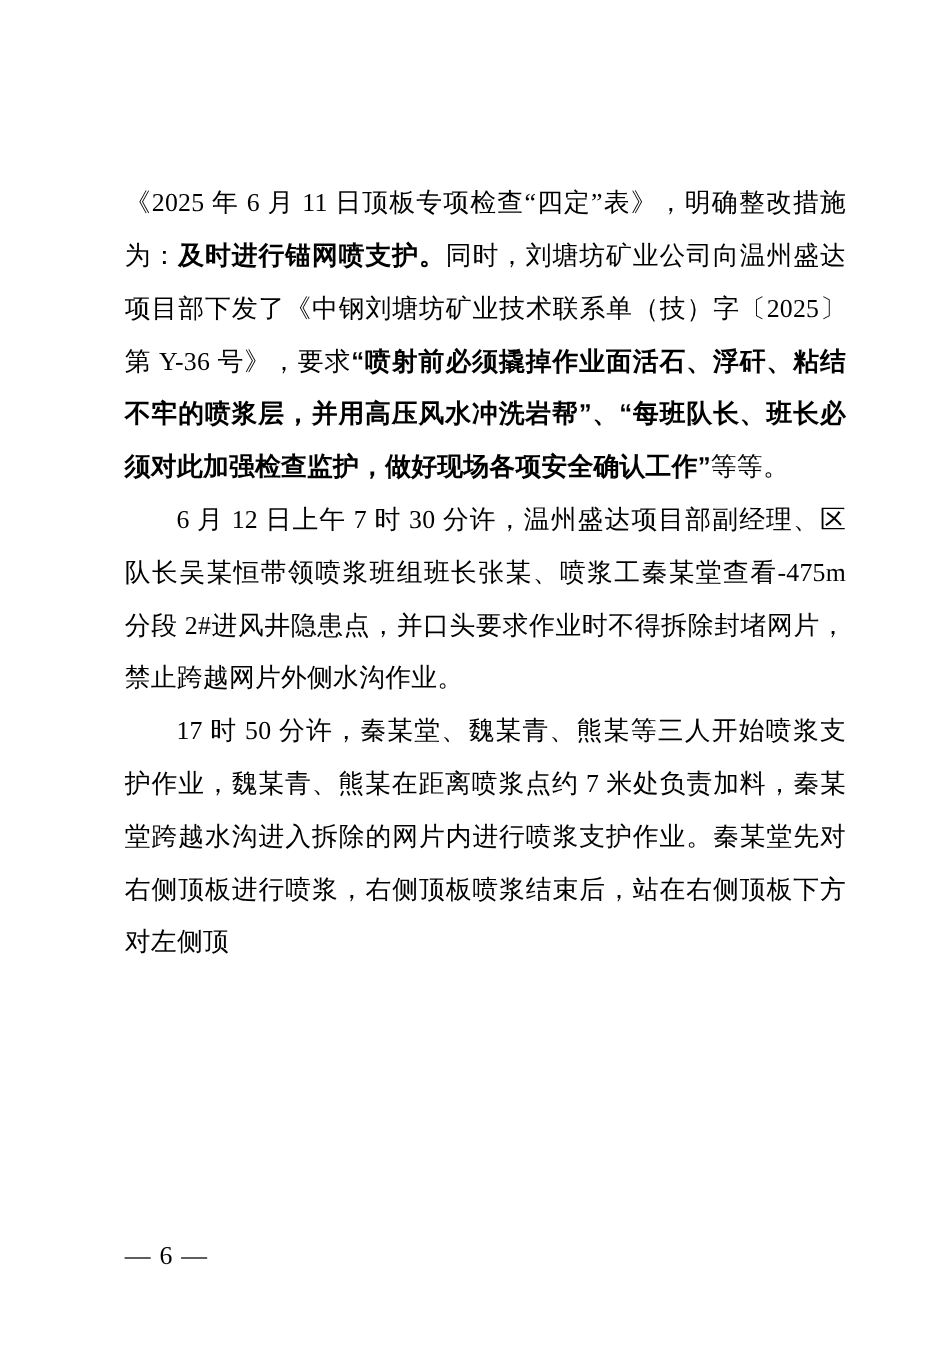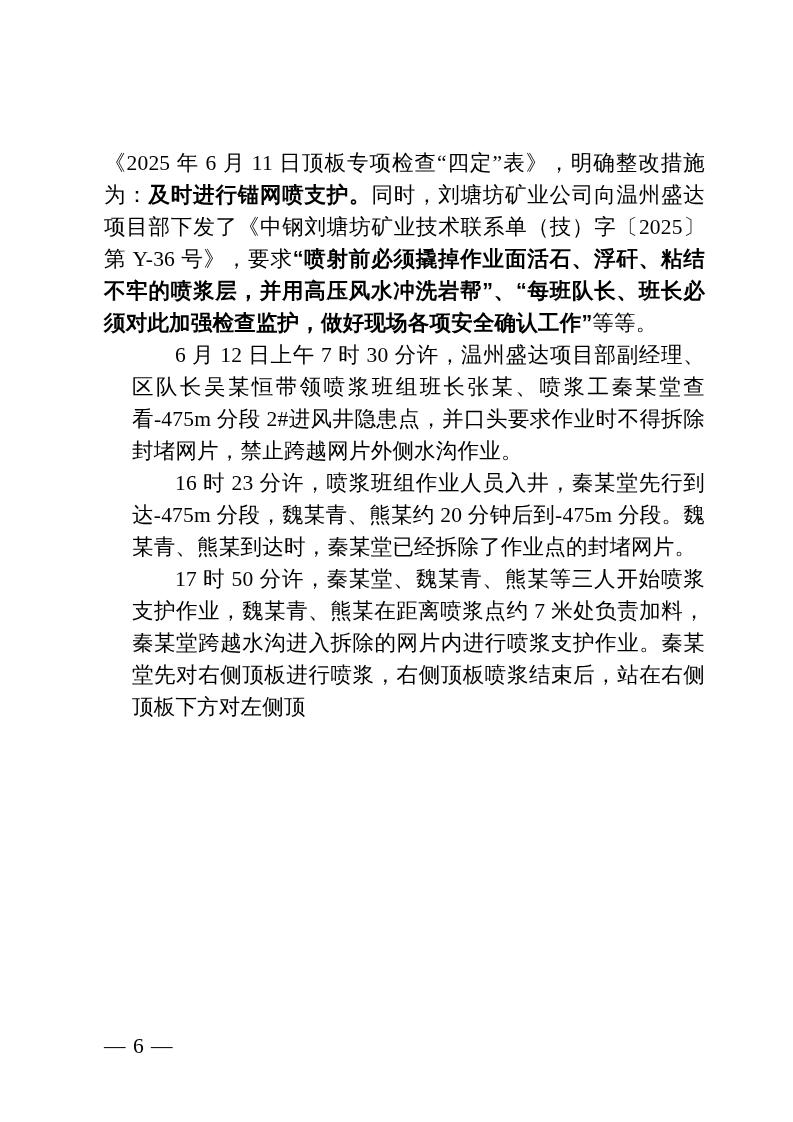--- a/index.html
+++ b/index.html
@@ -15,32 +15,31 @@
     overflow: hidden;
     color: #000000;
     font-family: "Liberation Serif", "DejaVu Serif", serif;
   }
   .body-text {
     position: absolute;
     left: 104px;
     top: 147px;
     width: 601px;
     font-size: 21.5px;
-    line-height: 32px;
+    line-height: 44px;
     text-align: justify;
     text-justify: inter-character;
     letter-spacing: 0.2px;
   }
   .para {
     margin: 0;
     padding: 0;
   }
   .para.indent {
     text-indent: 43px;
-    margin-left: 28px;
   }
   .run {
     font-weight: 400;
   }
   .run.bold {
     font-weight: 700;
     font-family: "Liberation Sans", "DejaVu Sans", sans-serif;
   }
   .footer {
     position: absolute;
@@ -51,19 +50,18 @@
     letter-spacing: 1px;
   }
 </style>
 </head>
 <body>
 
 <div class="page">
   <div class="body-text" id="doc-body">
       <p class="para"><span class="run">《2025 年 6 月 11 日顶板专项检查“四定”表》，明确整改措施为：</span><span class="run bold">及时进行锚网喷支护。</span><span class="run">同时，刘塘坊矿业公司向温州盛达项目部下发了《中钢刘塘坊矿业技术联系单（技）字〔2025〕第 Y-36 号》，要求</span><span class="run bold">“喷射前必须撬掉作业面活石、浮矸、粘结不牢的喷浆层，并用高压风水冲洗岩帮”、“每班队长、班长必须对此加强检查监护，做好现场各项安全确认工作”</span><span class="run">等等。</span></p>
       <p class="para indent"><span class="run">6 月 12 日上午 7 时 30 分许，温州盛达项目部副经理、区队长吴某恒带领喷浆班组班长张某、喷浆工秦某堂查看-475m 分段 2#进风井隐患点，并口头要求作业时不得拆除封堵网片，禁止跨越网片外侧水沟作业。</span></p>
-      <p class="para indent"><span class="run">16 时 23 分许，喷浆班组作业人员入井，秦某堂先行到达-475m 分段，魏某青、熊某约 20 分钟后到-475m 分段。魏某青、熊某到达时，秦某堂已经拆除了作业点的封堵网片。</span></p>
       <p class="para indent"><span class="run">17 时 50 分许，秦某堂、魏某青、熊某等三人开始喷浆支护作业，魏某青、熊某在距离喷浆点约 7 米处负责加料，秦某堂跨越水沟进入拆除的网片内进行喷浆支护作业。秦某堂先对右侧顶板进行喷浆，右侧顶板喷浆结束后，站在右侧顶板下方对左侧顶</span></p>
     </div>
   <div class="footer">
     <span>— 6 —</span>
   </div>
 </div>
 
 </body></html>

